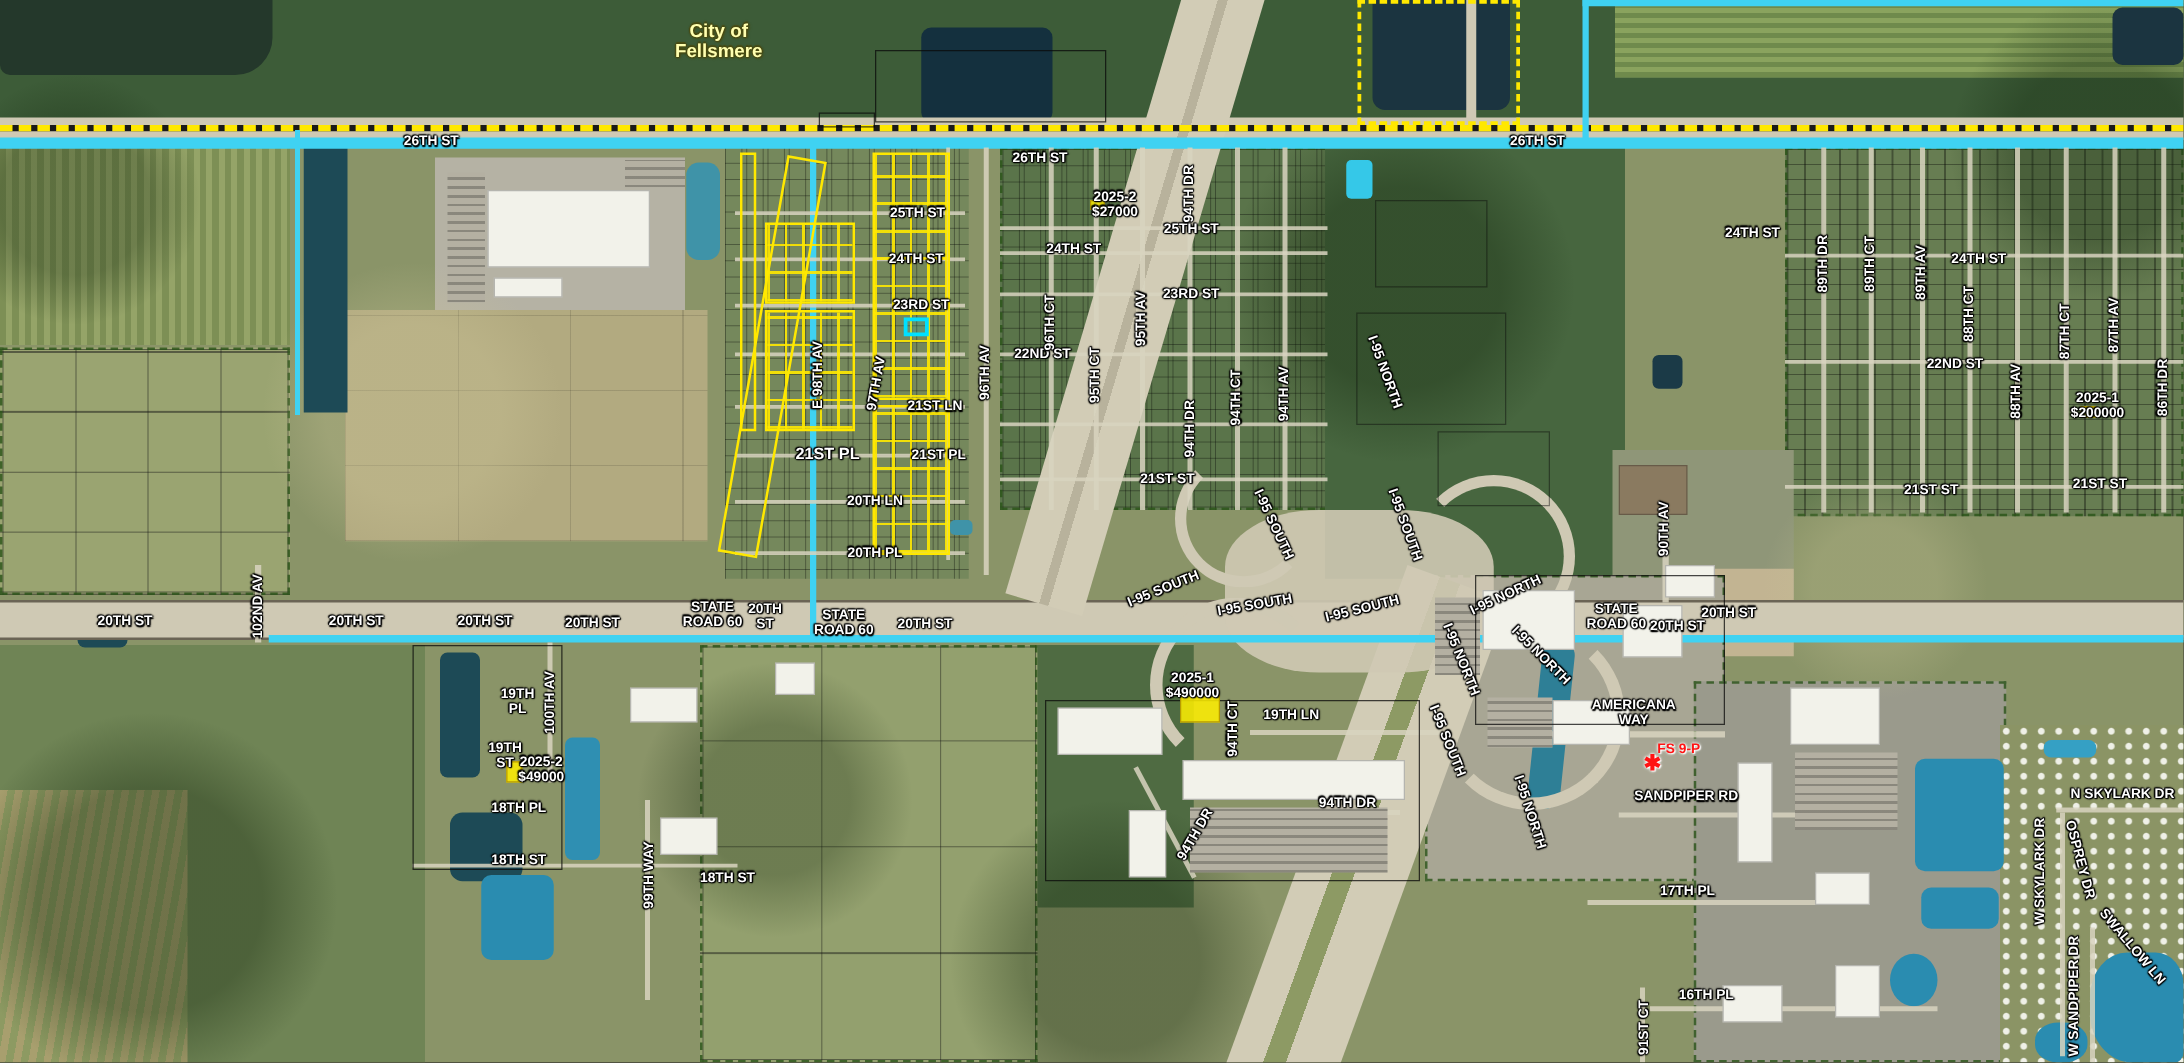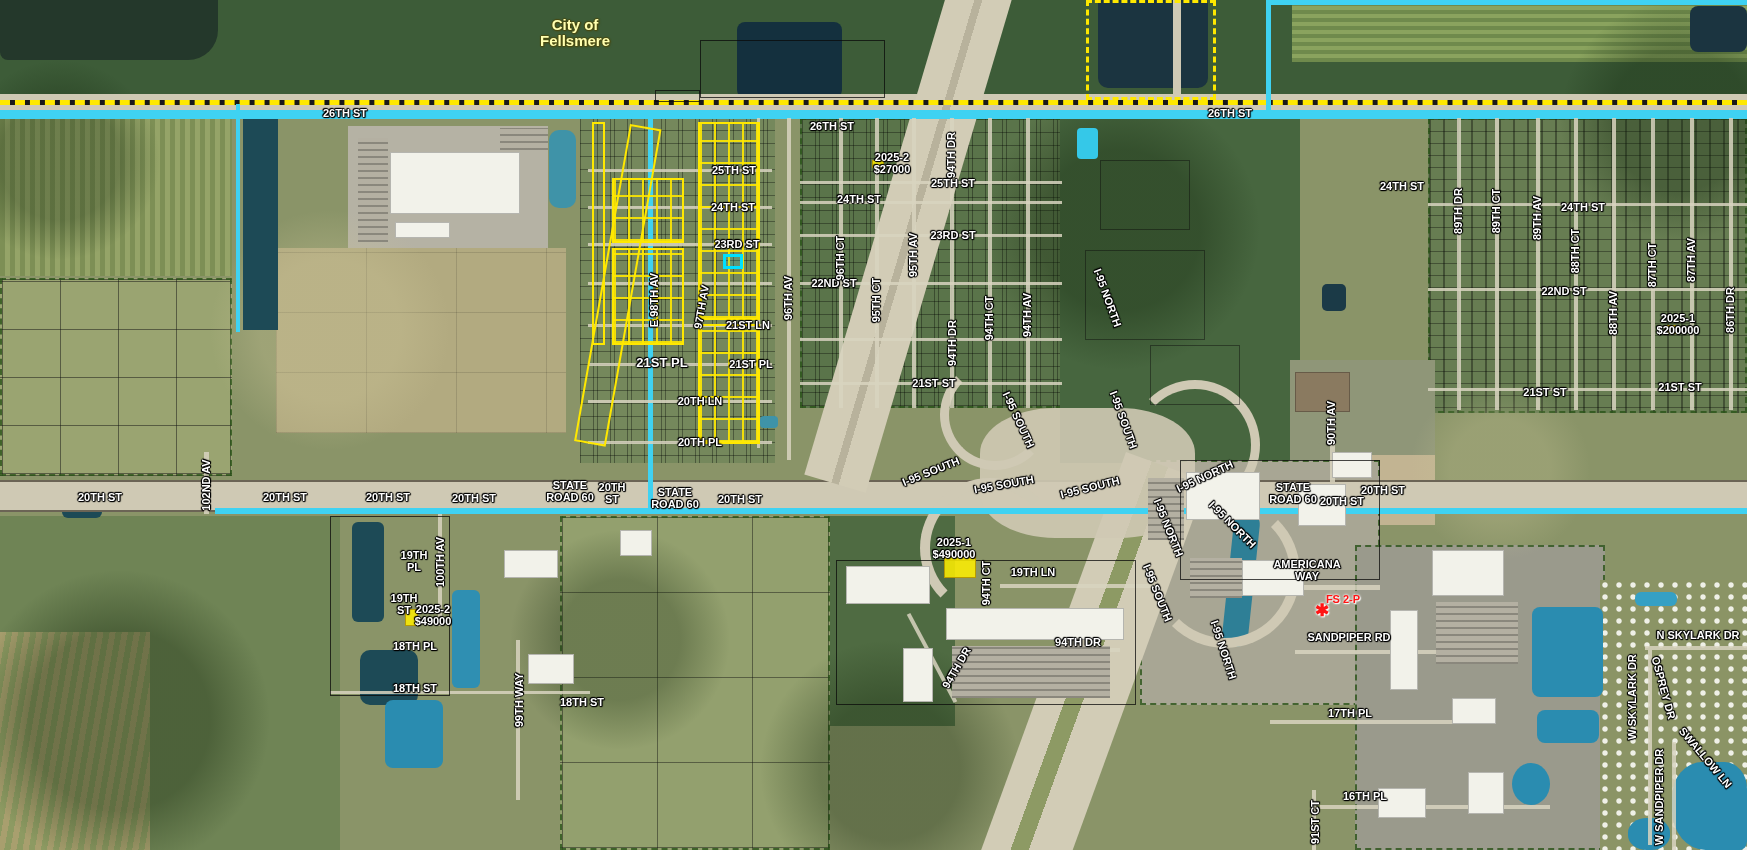--- a/index.html
+++ b/index.html
@@ -256,21 +256,21 @@
     <div class="lbl" style="left: 404px; top: 605px; font-size: 11px; transform: translate(-50%, -50%);">19TH
 ST</div>
     <div class="lbl" style="left: 415px; top: 647px; font-size: 11px; transform: translate(-50%, -50%);">18TH PL</div>
     <div class="lbl" style="left: 415px; top: 689px; font-size: 11px; transform: translate(-50%, -50%);">18TH ST</div>
     <div class="lbl" style="left: 582px; top: 703px; font-size: 11px; transform: translate(-50%, -50%);">18TH ST</div>
     <div class="lbl" style="left: 1033px; top: 573px; font-size: 11px; transform: translate(-50%, -50%);">19TH LN</div>
     <div class="lbl" style="left: 1078px; top: 643px; font-size: 11px; transform: translate(-50%, -50%);">94TH DR</div>
     <div class="lbl" style="left: 1307px; top: 571px; font-size: 11px; transform: translate(-50%, -50%);">AMERICANA
 WAY</div>
     <div class="lbl" style="left: 1349px; top: 638px; font-size: 11px; transform: translate(-50%, -50%);">SANDPIPER RD</div>
-    <div class="lbl red" style="left: 1343px; top: 600px; font-size: 11px; transform: translate(-50%, -50%);">FS 2-P</div>
+    <div class="lbl red" style="left: 1343px; top: 600px; font-size: 11px; transform: translate(-50%, -50%);">FS 9-P</div>
     <div class="lbl" style="left: 1698px; top: 636px; font-size: 11px; transform: translate(-50%, -50%);">N SKYLARK DR</div>
     <div class="lbl" style="left: 1350px; top: 714px; font-size: 11px; transform: translate(-50%, -50%);">17TH PL</div>
     <div class="lbl" style="left: 1365px; top: 797px; font-size: 11px; transform: translate(-50%, -50%);">16TH PL</div>
     <div class="lbl" style="left: 892px; top: 164px; font-size: 11px; transform: translate(-50%, -50%);">2025-2
 $27000</div>
     <div class="lbl" style="left: 433px; top: 616px; font-size: 11px; transform: translate(-50%, -50%);">2025-2
 $49000</div>
     <div class="lbl" style="left: 954px; top: 549px; font-size: 11px; transform: translate(-50%, -50%);">2025-1
 $490000</div>
     <div class="lbl" style="left: 1678px; top: 325px; font-size: 11px; transform: translate(-50%, -50%);">2025-1

